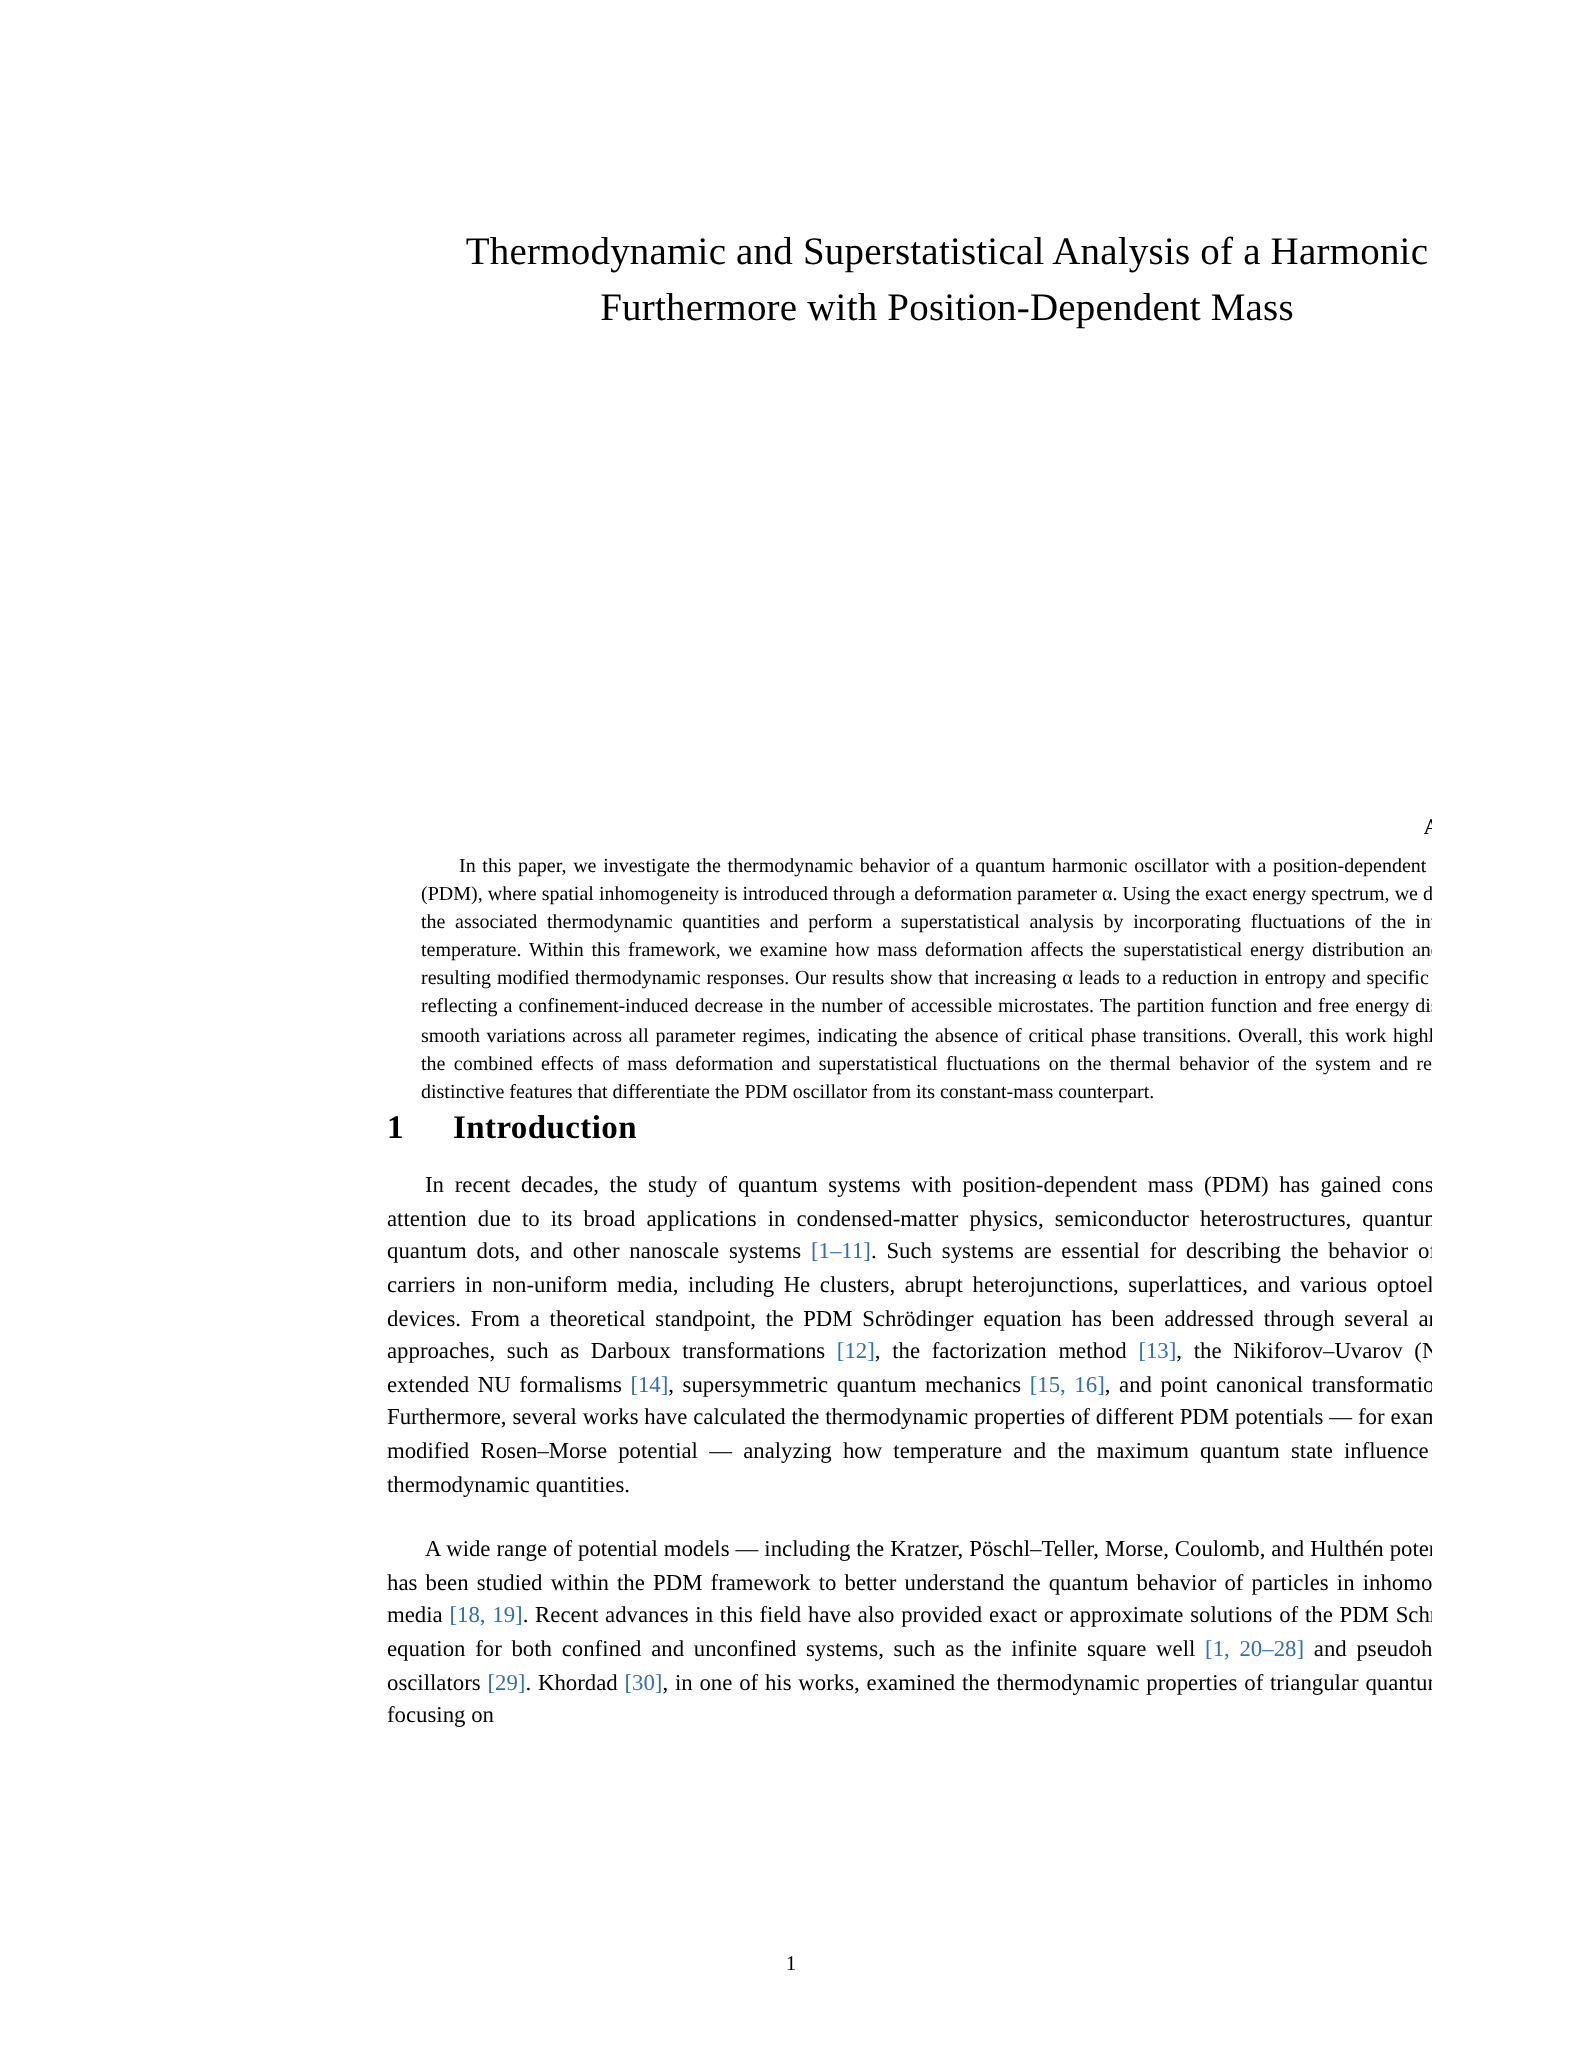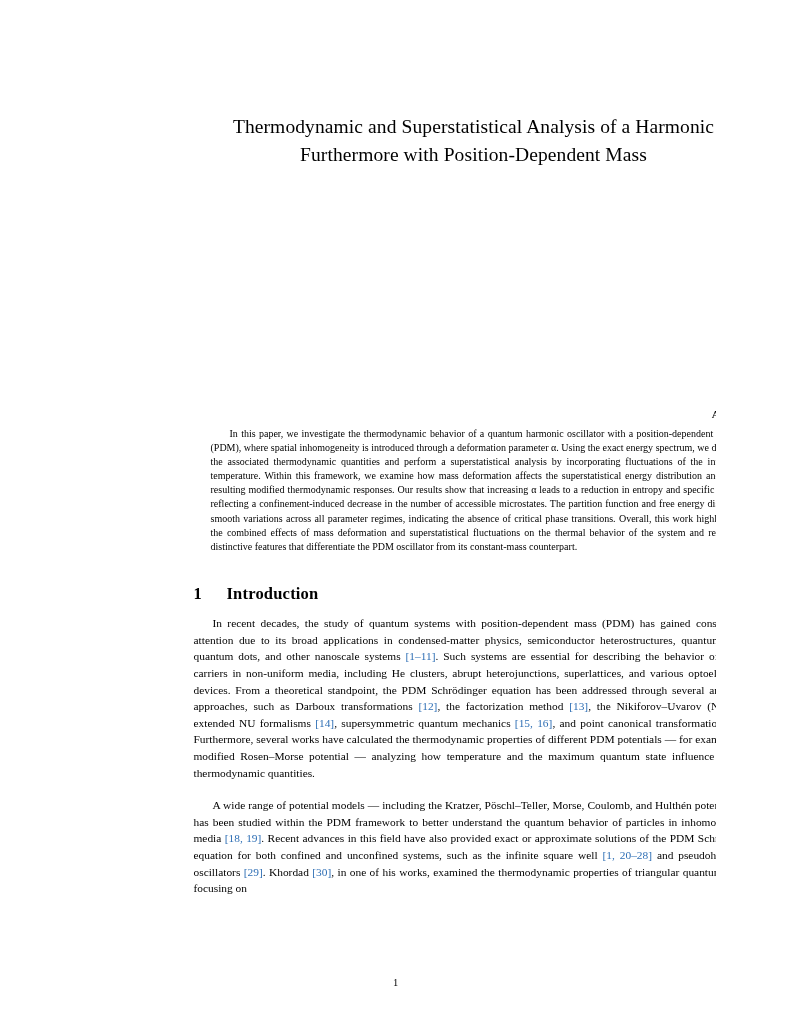--- a/index.html
+++ b/index.html
@@ -50,21 +50,20 @@
   .keywords {
     margin-top: 18px;
     font-size: 11.2px;
     line-height: 1.42;
     text-align: justify;
   }
   .keywords .kw-label {
     font-weight: bold;
   }
   .section-head {
-    margin-top: 30px;
     font-size: 16.5px;
     font-weight: bold;
     letter-spacing: 0.2px;
   }
   .section-head .num {
     display: inline-block;
     width: 33px;
   }
   .body-par {
     margin-top: 11px;

